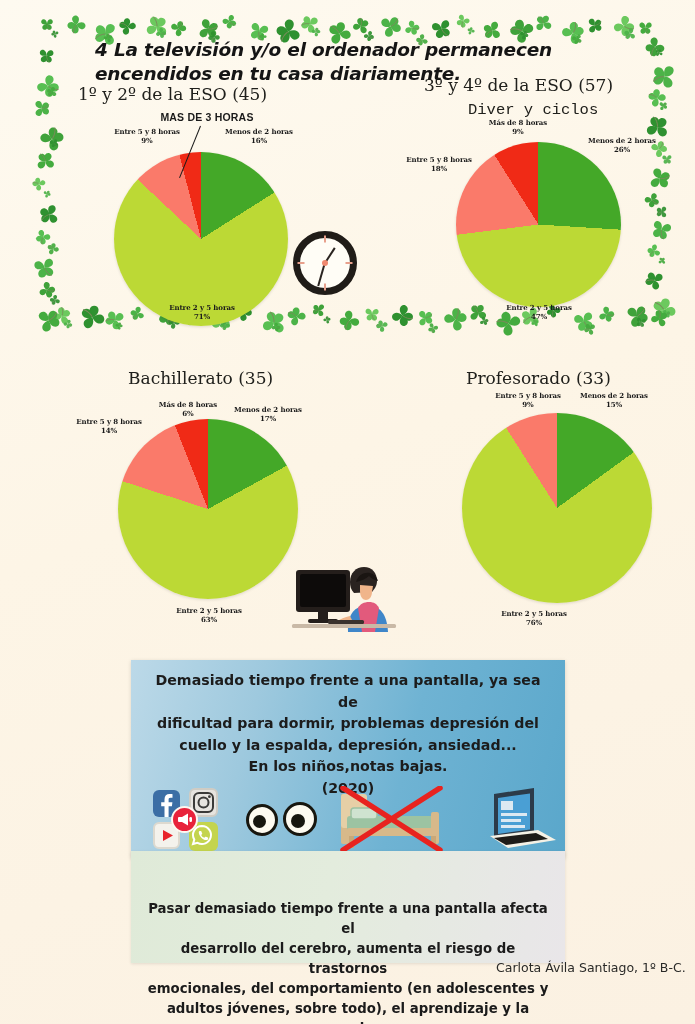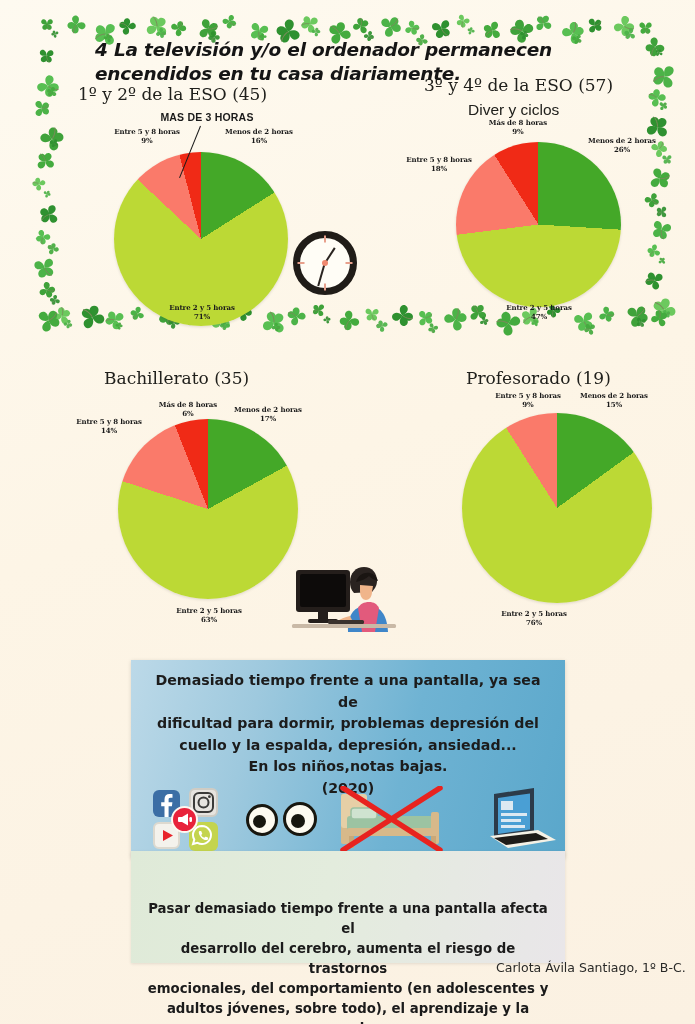--- a/index.html
+++ b/index.html
@@ -52,21 +52,21 @@
   }
   .group-title {
     position: absolute;
     font-family: "DejaVu Serif", serif;
     font-size: 17px;
     color: #20201c;
     white-space: nowrap;
   }
   .sub-title {
     position: absolute;
-    font-family: Liberation Sans, sans-serif;
+    font-family: Liberation Mono, monospace;
     font-size: 15.5px;
     color: #20201c;
     white-space: nowrap;
   }
 
   
   .pie-wrap { position: absolute; }
   .pie {
     position: absolute;
     border-radius: 50%;
@@ -1386,22 +1386,22 @@
     </div>
 
   <div class="main-title">
     <span>4</span>
     <span>La televisión y/o el ordenador permanecen encendidos en tu casa diariamente.</span>
   </div>
 
   <div class="group-title" style="left:78px; top:84px;">1º y 2º de la ESO (45)</div>
   <div class="group-title" style="left:424px; top:75px;">3º y 4º de la ESO (57)</div>
   <div class="sub-title" style="left:468px; top:101px;">Diver y ciclos</div>
-  <div class="group-title" style="left:104px; top:368px;">Bachillerato (35)</div>
-  <div class="group-title" style="left:466px; top:368px;">Profesorado (19)</div>
+  <div class="group-title" style="left:128px; top:368px;">Bachillerato (35)</div>
+  <div class="group-title" style="left:466px; top:368px;">Profesorado (33)</div>
 
   <div class="pie-wrap">
     <div class="pie" id="pie1" style="left: 88px; top: 152px; width: 174px; height: 174px; background: conic-gradient(rgb(68, 168, 40) 0deg, rgb(68, 168, 40) 57.6deg, rgb(188, 217, 53) 57.6deg, rgb(188, 217, 53) 313.2deg, rgb(250, 122, 106) 313.2deg, rgb(250, 122, 106) 345.6deg, rgb(240, 42, 22) 345.6deg, rgb(240, 42, 22) 360deg);"></div>
     <div class="pie-label big" style="left:123px; top:110px; width:116px;">MAS DE 3 HORAS</div>
     <div class="leader" style="left:174px; top:126px; height:56px; transform:rotate(22deg);"></div>
     <div class="pie-label" style="left:82px; top:127px; width:78px;">
       <span>Entre 5 y 8 horas</span><br>
       <span>9%</span>
     </div>
     <div class="pie-label" style="left:194px; top:127px; width:78px;">

